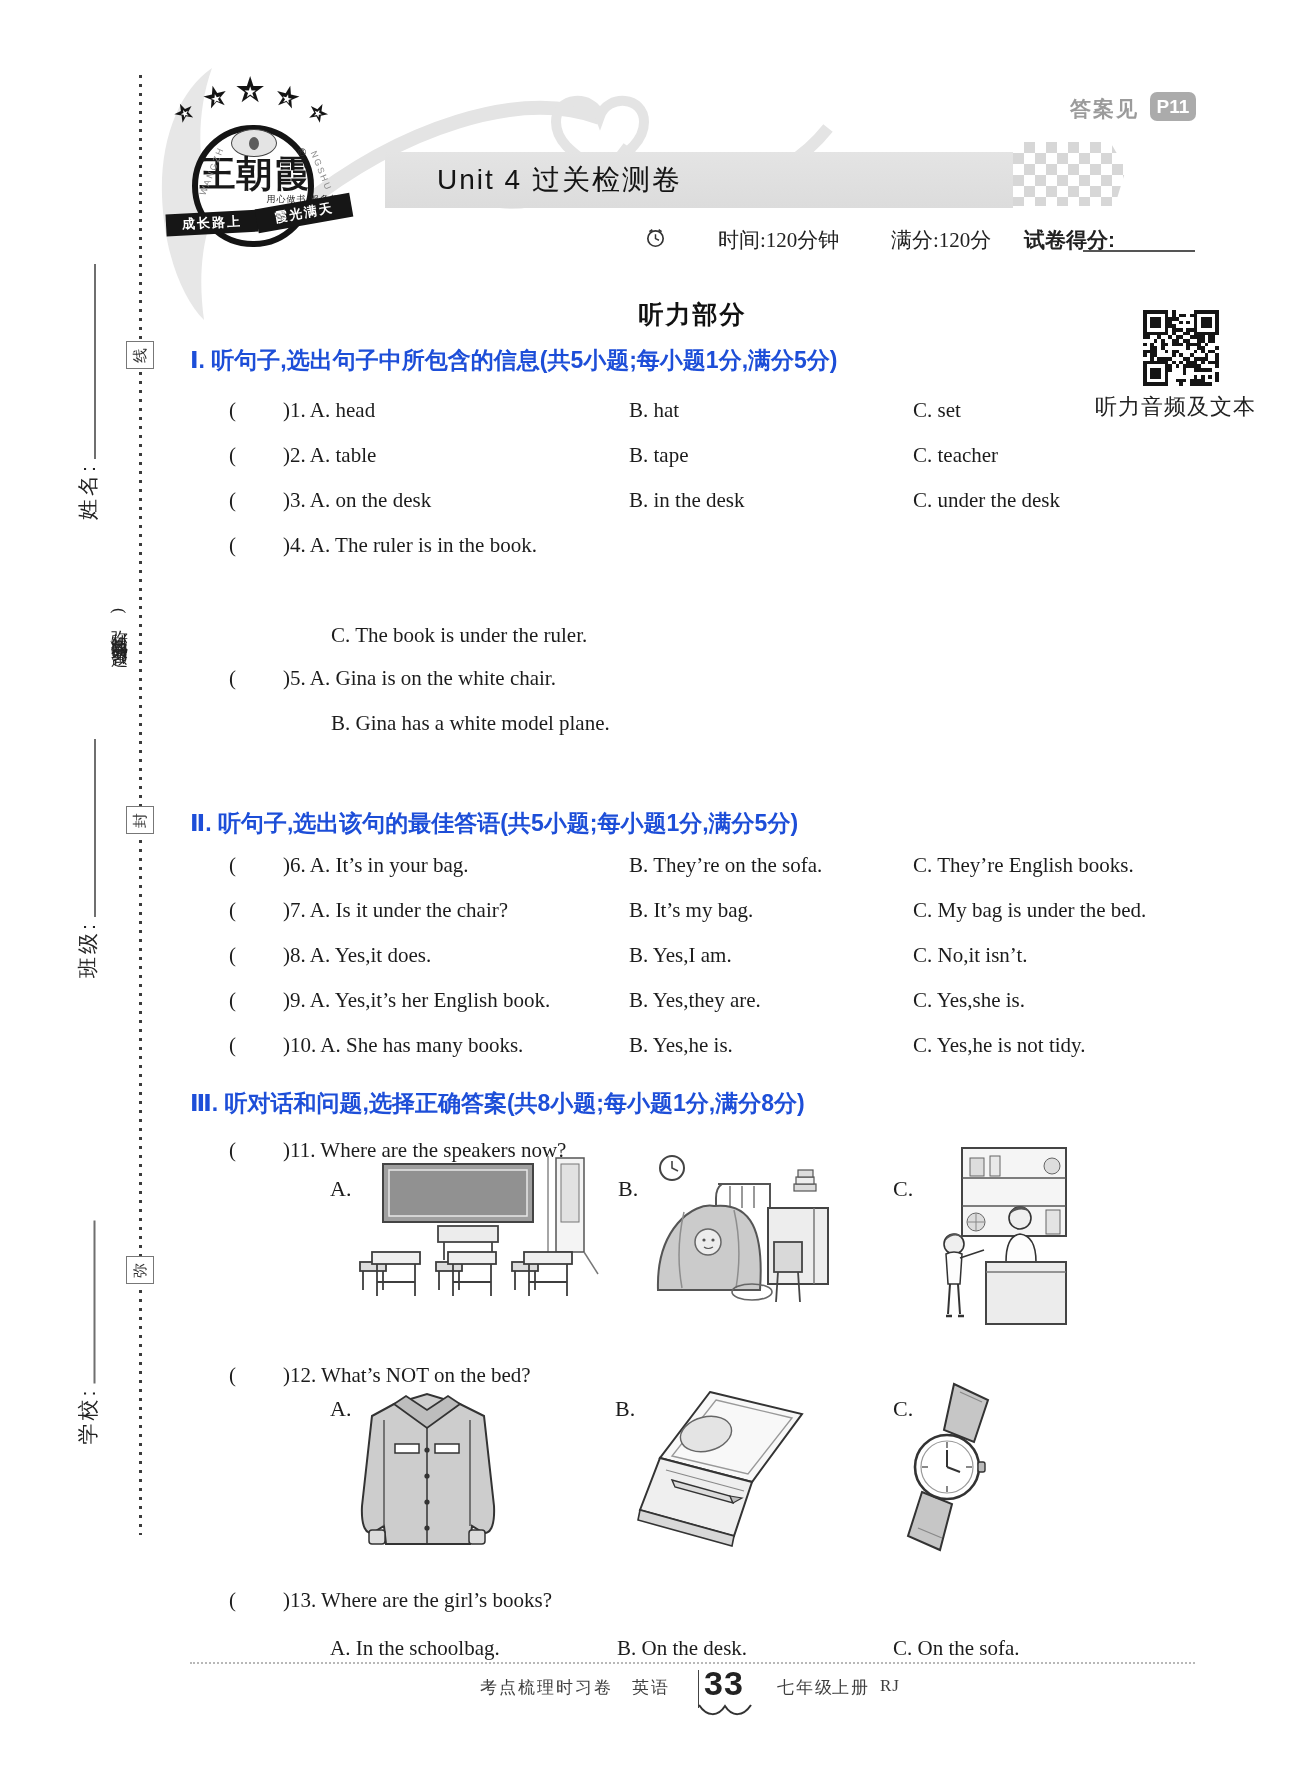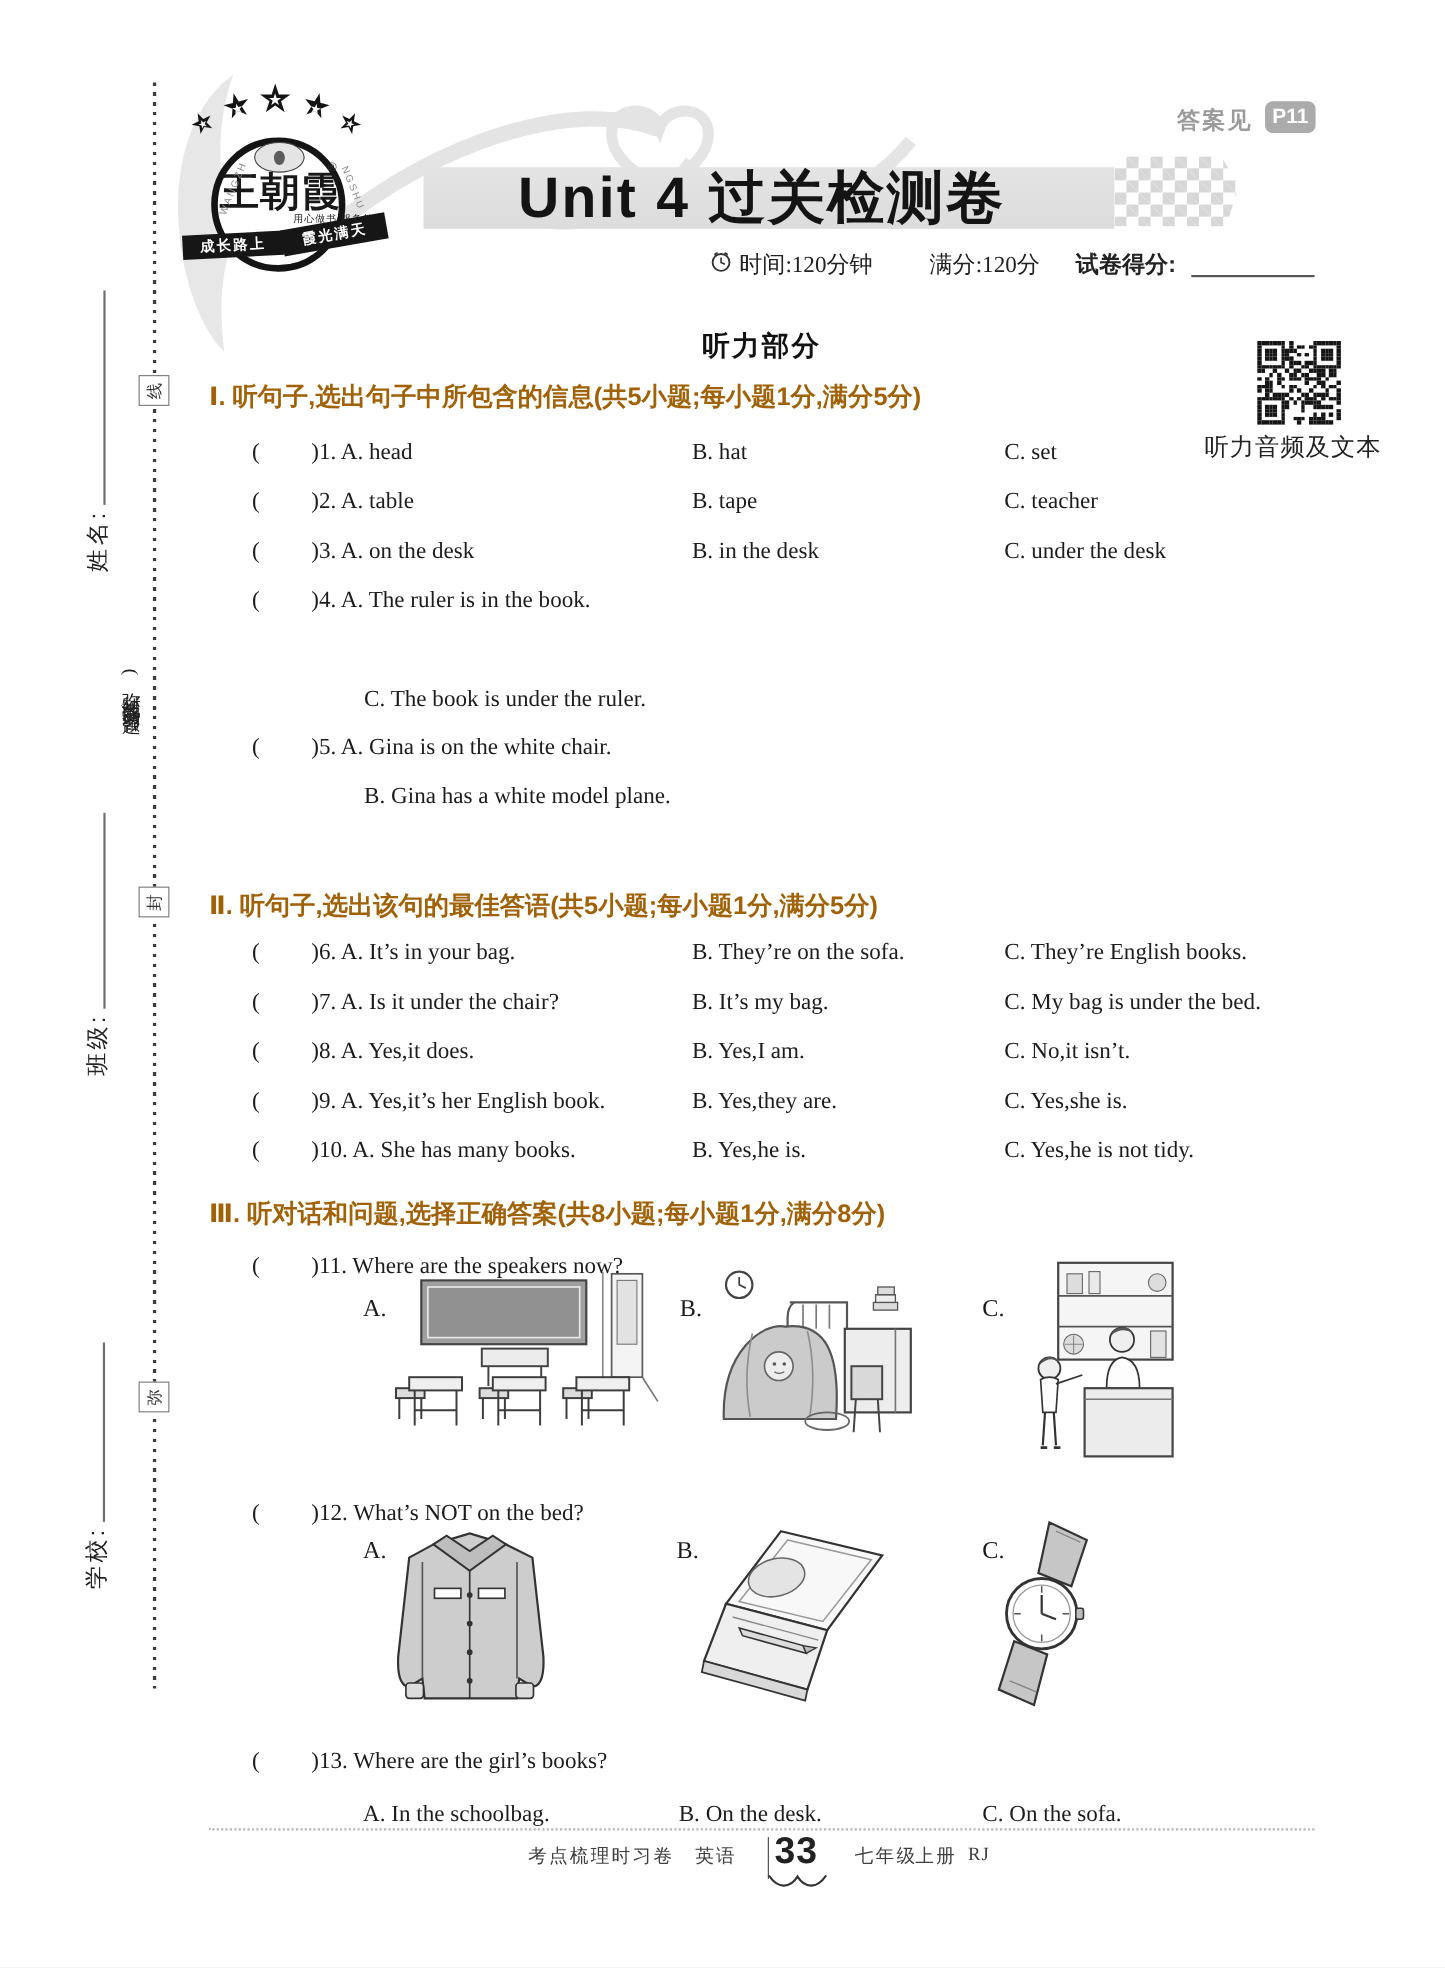--- a/index.html
+++ b/index.html
@@ -15,21 +15,21 @@
   .vline{display:inline-block;height:14px;border-bottom:2px solid #6f6f6f;margin-left:4px;}
   .sealnote{position:absolute;left:108px;top:608px;writing-mode:vertical-rl;
             font-size:17px;letter-spacing:3px;color:#222;font-family:"Liberation Serif","DejaVu Serif",serif;}
   .sealbox{position:absolute;left:126px;width:26px;height:26px;background:#fff;border:1px solid #777;
            display:flex;align-items:center;justify-content:center;z-index:5;}
   .sealbox span{display:block;transform:rotate(-90deg);font-size:15px;color:#333;}
   
   .deco{position:absolute;z-index:1;}
   .band{position:absolute;left:385px;top:152px;width:628px;height:56px;z-index:3;
         background:linear-gradient(#e4e4e4,#dcdcdc);display:flex;align-items:center;}
-  .band span{padding-left:86px;font-size:52px;font-weight:700;letter-spacing:2px;color:#141414;white-space:nowrap;}
+  .band span{padding-left:52px;font-size:28px;font-weight:400;letter-spacing:2px;color:#141414;white-space:nowrap;}
   .checker{position:absolute;left:1013px;top:142px;width:113px;height:64px;z-index:2;
      background-image:linear-gradient(45deg,#d7d7d7 25%,transparent 25%,transparent 75%,#d7d7d7 75%),
                       linear-gradient(45deg,#d7d7d7 25%,transparent 25%,transparent 75%,#d7d7d7 75%);
      background-size:22px 22px;background-position:0 0,11px 11px;
      clip-path:polygon(0 0,86% 0,100% 42%,90% 100%,0 100%);}
   .ansref{position:absolute;top:95px;font-size:21px;font-weight:700;color:#9b9b9b;letter-spacing:2px;}
   .pbadge{position:absolute;left:1150px;top:92px;width:46px;height:29px;background:#ababab;border-radius:7px;
           color:#fff;font-weight:700;font-size:19px;display:flex;align-items:center;justify-content:center;}
   
   .logo{position:absolute;left:160px;top:80px;width:190px;height:170px;z-index:4;}
@@ -47,34 +47,34 @@
   .slogan{position:absolute;left:0;top:113px;width:190px;text-align:right;font-size:9px;color:#222;letter-spacing:1px;}
   .arcl,.arcr{position:absolute;top:86px;font-size:9px;color:#8a8a8a;letter-spacing:2px;}
   .arcl{left:26px;transform:rotate(-68deg);}
   .arcr{left:140px;transform:rotate(68deg);}
   .rib{position:absolute;height:22px;background:#161616;color:#fff;font-size:13px;font-weight:700;
        display:flex;align-items:center;justify-content:center;letter-spacing:2px;z-index:3;}
   .rib1{left:6px;top:132px;width:92px;transform:rotate(-3deg);}
   .rib2{left:96px;top:121px;width:96px;height:24px;transform:rotate(-10deg);}
   
   .meta{position:absolute;top:226px;font-size:21px;color:#222;white-space:nowrap;
-        font-family:"Liberation Serif","DejaVu Serif",serif;}
+        font-family:"Liberation Serif","DejaVu Serif",serif;margin-left:46px;}
   .meta.bold{font-family:"Liberation Sans","DejaVu Sans",sans-serif;font-weight:700;}
   .scoreline{position:absolute;left:1083px;top:250px;width:112px;border-bottom:2px solid #555;}
   
   .qr{position:absolute;left:1143px;top:310px;width:76px;height:76px;background:#fff;display:grid;
       grid-template-columns:repeat(21,1fr);grid-template-rows:repeat(21,1fr);}
   .qr i{display:block;}
   .qr i.b{background:#151515;}
   .qrcap{position:absolute;left:1095px;top:392px;width:172px;text-align:left;font-size:22px;color:#222;
          font-family:"Liberation Serif","DejaVu Serif",serif;letter-spacing:1px;}
   
   .parttitle{position:absolute;left:190px;top:298px;width:1005px;text-align:center;
              font-size:25px;font-weight:800;color:#111;letter-spacing:2px;}
-  .sechead{position:absolute;left:190px;font-size:23px;font-weight:800;color:#a16207;white-space:nowrap;}
+  .sechead{position:absolute;left:190px;font-size:23px;font-weight:800;color:#1d4ed8;white-space:nowrap;}
   .qrow{position:absolute;left:0;width:1314px;height:32px;font-size:21px;color:#1c1c1c;
         font-family:"Liberation Serif","DejaVu Serif",serif;white-space:nowrap;}
   .po{position:absolute;left:229px;}
   .lead{position:absolute;left:283px;}
   .ob{position:absolute;left:629px;}
   .oc{position:absolute;left:913px;}
   .sub{position:absolute;left:331px;}
   .o1{position:absolute;left:330px;}
   .o2{position:absolute;left:617px;}
   .o3{position:absolute;left:893px;}

